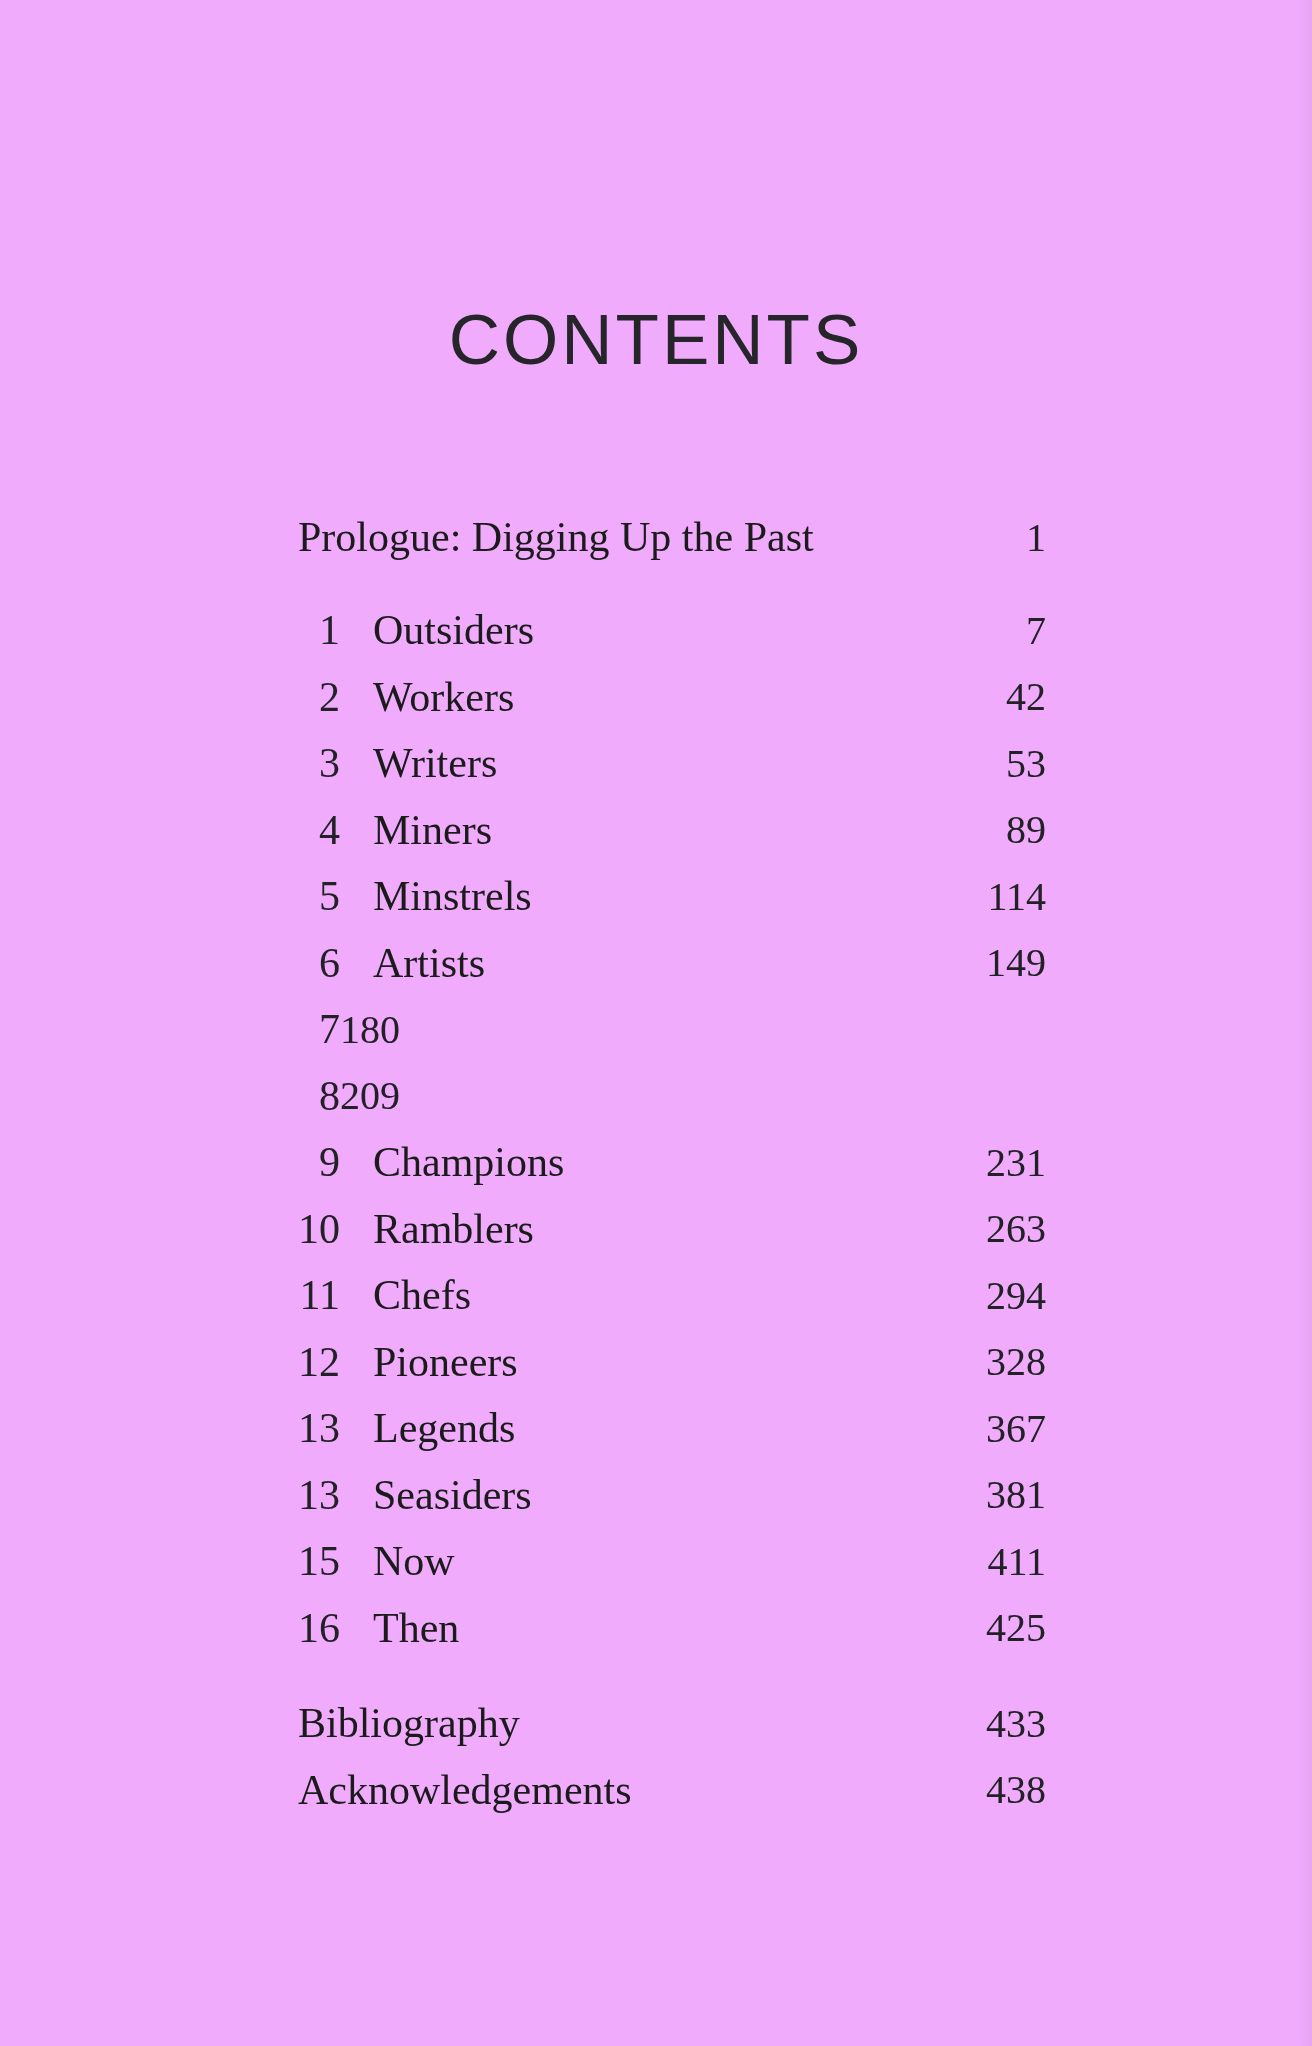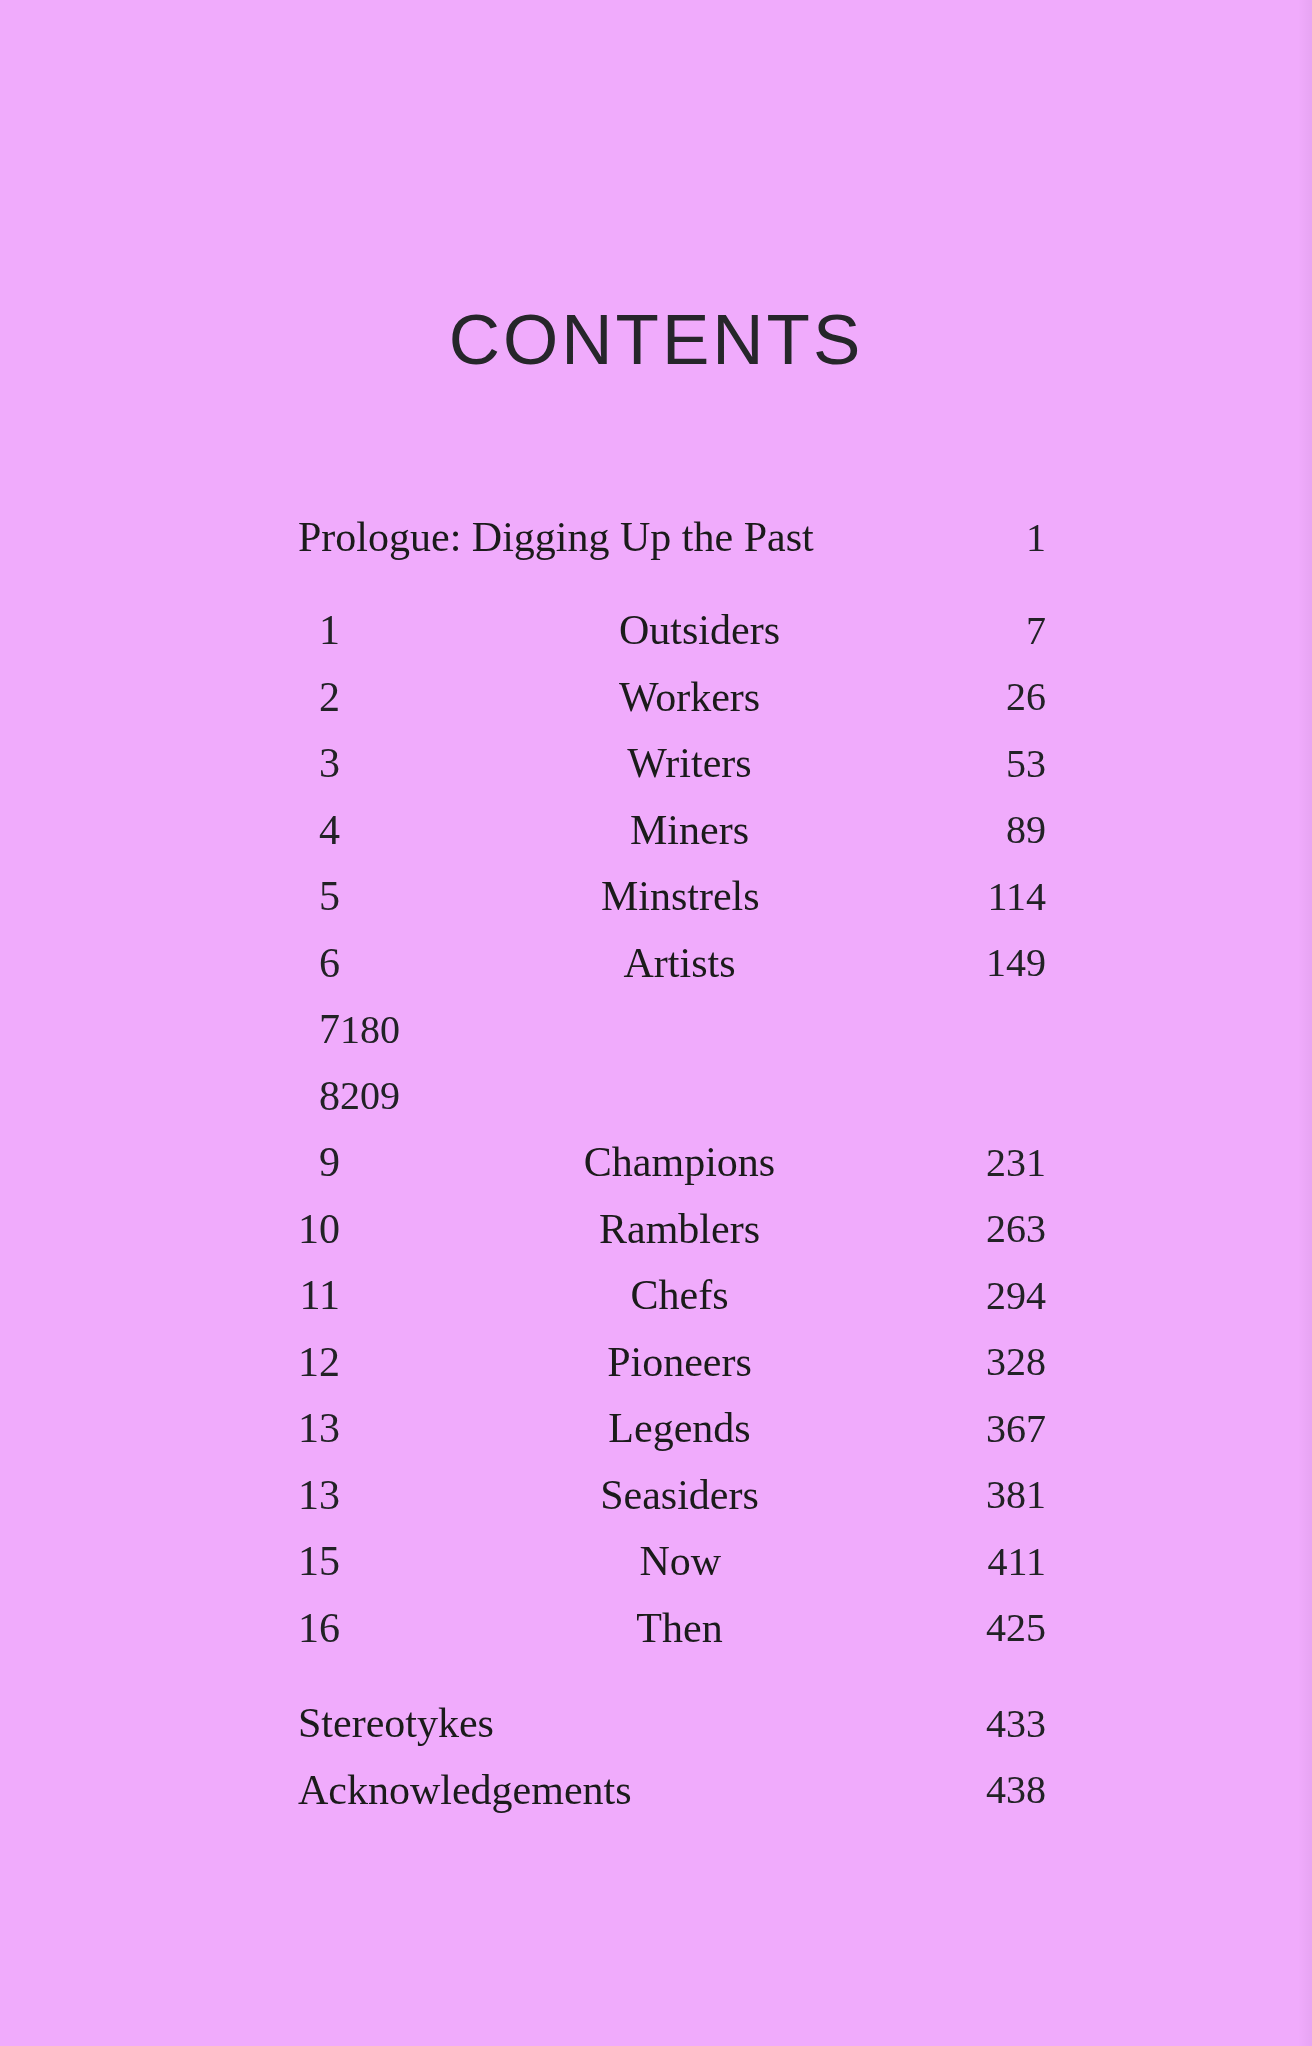--- a/index.html
+++ b/index.html
@@ -73,21 +73,21 @@
     width: 100%;
   }
   .c-num {
     flex: 0 0 42px;
     text-align: right;
     color: #222226;
   }
   .c-title {
     flex: 1 1 auto;
     margin-left: 33px;
-    text-align: center;
+    text-align: left;
   }
   .b-label {
     flex: 1 1 auto;
     text-align: left;
   }
   .c-page {
     flex: 0 0 auto;
     text-align: right;
     font-size: 40px;
     color: #222226;
@@ -112,21 +112,21 @@
     <div class="chapters-block" id="chapters">
   <div class="row">
     <span class="c-num">1</span>
     <span class="c-title">Outsiders</span>
     <span class="c-page">7</span>
   </div>
 
   <div class="row">
     <span class="c-num">2</span>
     <span class="c-title">Workers</span>
-    <span class="c-page">26</span>
+    <span class="c-page">42</span>
   </div>
 
   <div class="row">
     <span class="c-num">3</span>
     <span class="c-title">Writers</span>
     <span class="c-page">53</span>
   </div>
 
   <div class="row">
     <span class="c-num">4</span>
@@ -200,21 +200,21 @@
 
   <div class="row">
     <span class="c-num">16</span>
     <span class="c-title">Then</span>
     <span class="c-page">425</span>
   </div>
 </div>
 
     <div class="backmatter-block" id="backmatter">
   <div class="row">
-    <span class="b-label">Stereotykes</span>
+    <span class="b-label">Bibliography</span>
     <span class="c-page">433</span>
   </div>
 
   <div class="row">
     <span class="b-label">Acknowledgements</span>
     <span class="c-page">438</span>
   </div>
 </div>
 
   </div>

